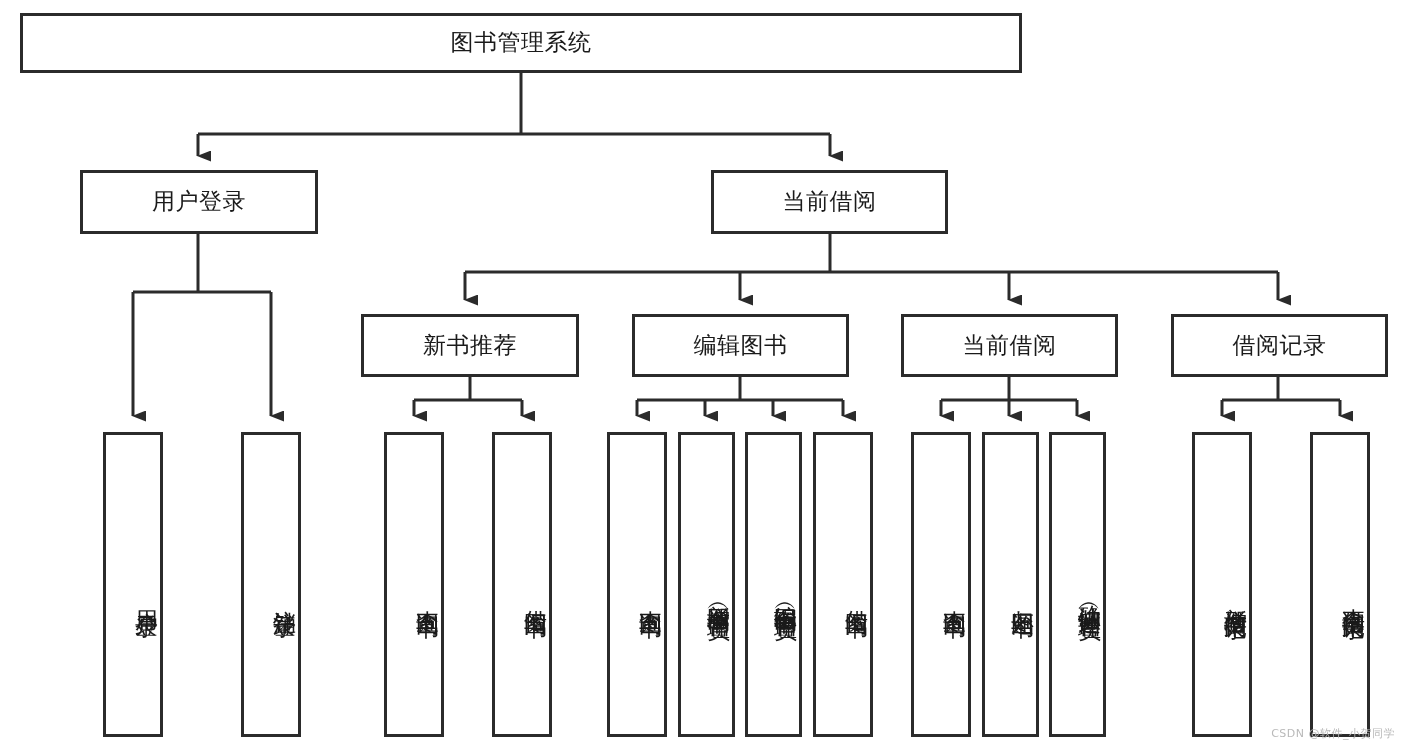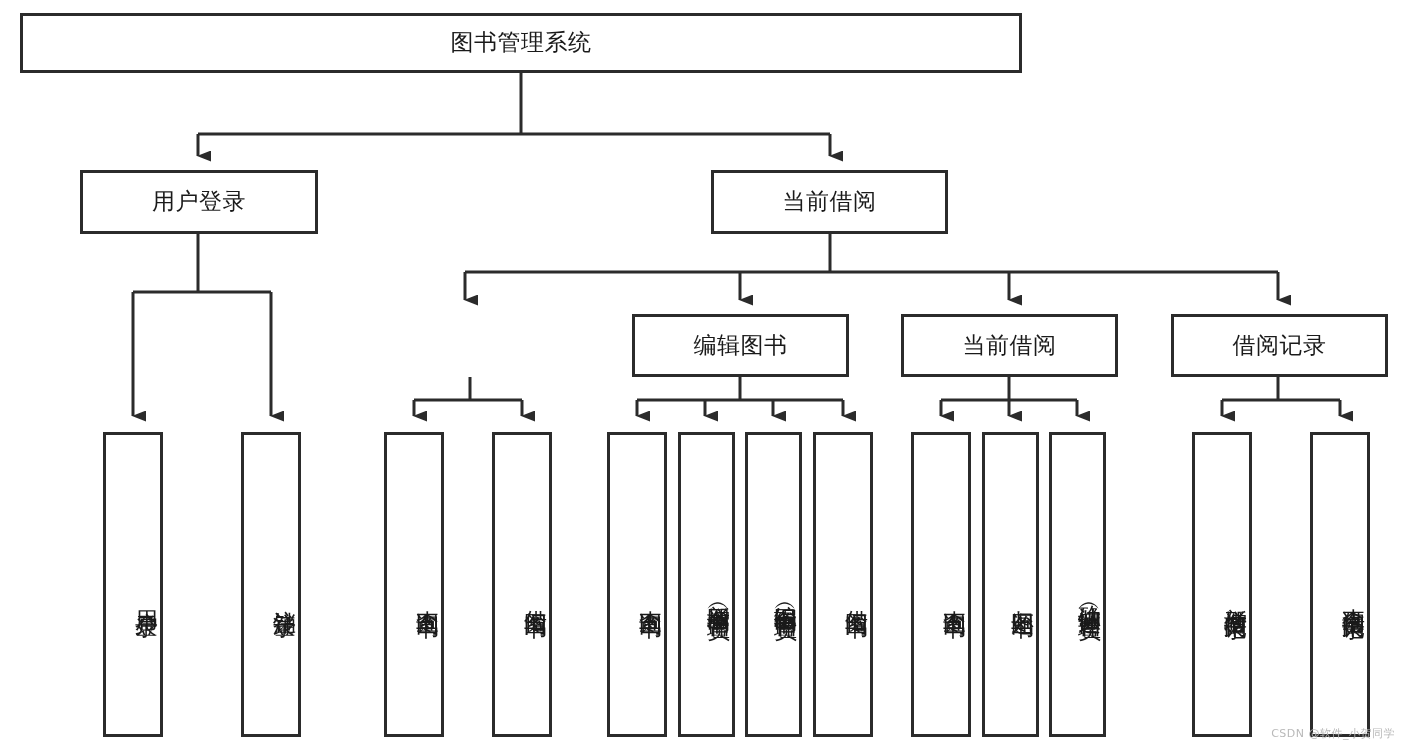--- a/index.html
+++ b/index.html
@@ -133,20 +133,23 @@
   </div>
 
   <div class="node node-h" style="left:80px; top:170px; width:238px; height:64px;">
     <span>用户登录</span>
   </div>
 
   <div class="node node-h" style="left:711px; top:170px; width:237px; height:64px;">
     <span>当前借阅</span>
   </div>
 
+  <div class="node node-h" style="left:361px; top:314px; width:218px; height:63px;">
+    <span>新书推荐</span>
+  </div>
 
   <div class="node node-h" style="left:632px; top:314px; width:217px; height:63px;">
     <span>编辑图书</span>
   </div>
 
   <div class="node node-h" style="left:1171px; top:314px; width:217px; height:63px;">
     <span>借阅记录</span>
   </div>
 
   <div class="node node-h" style="left:901px; top:314px; width:217px; height:63px;">

